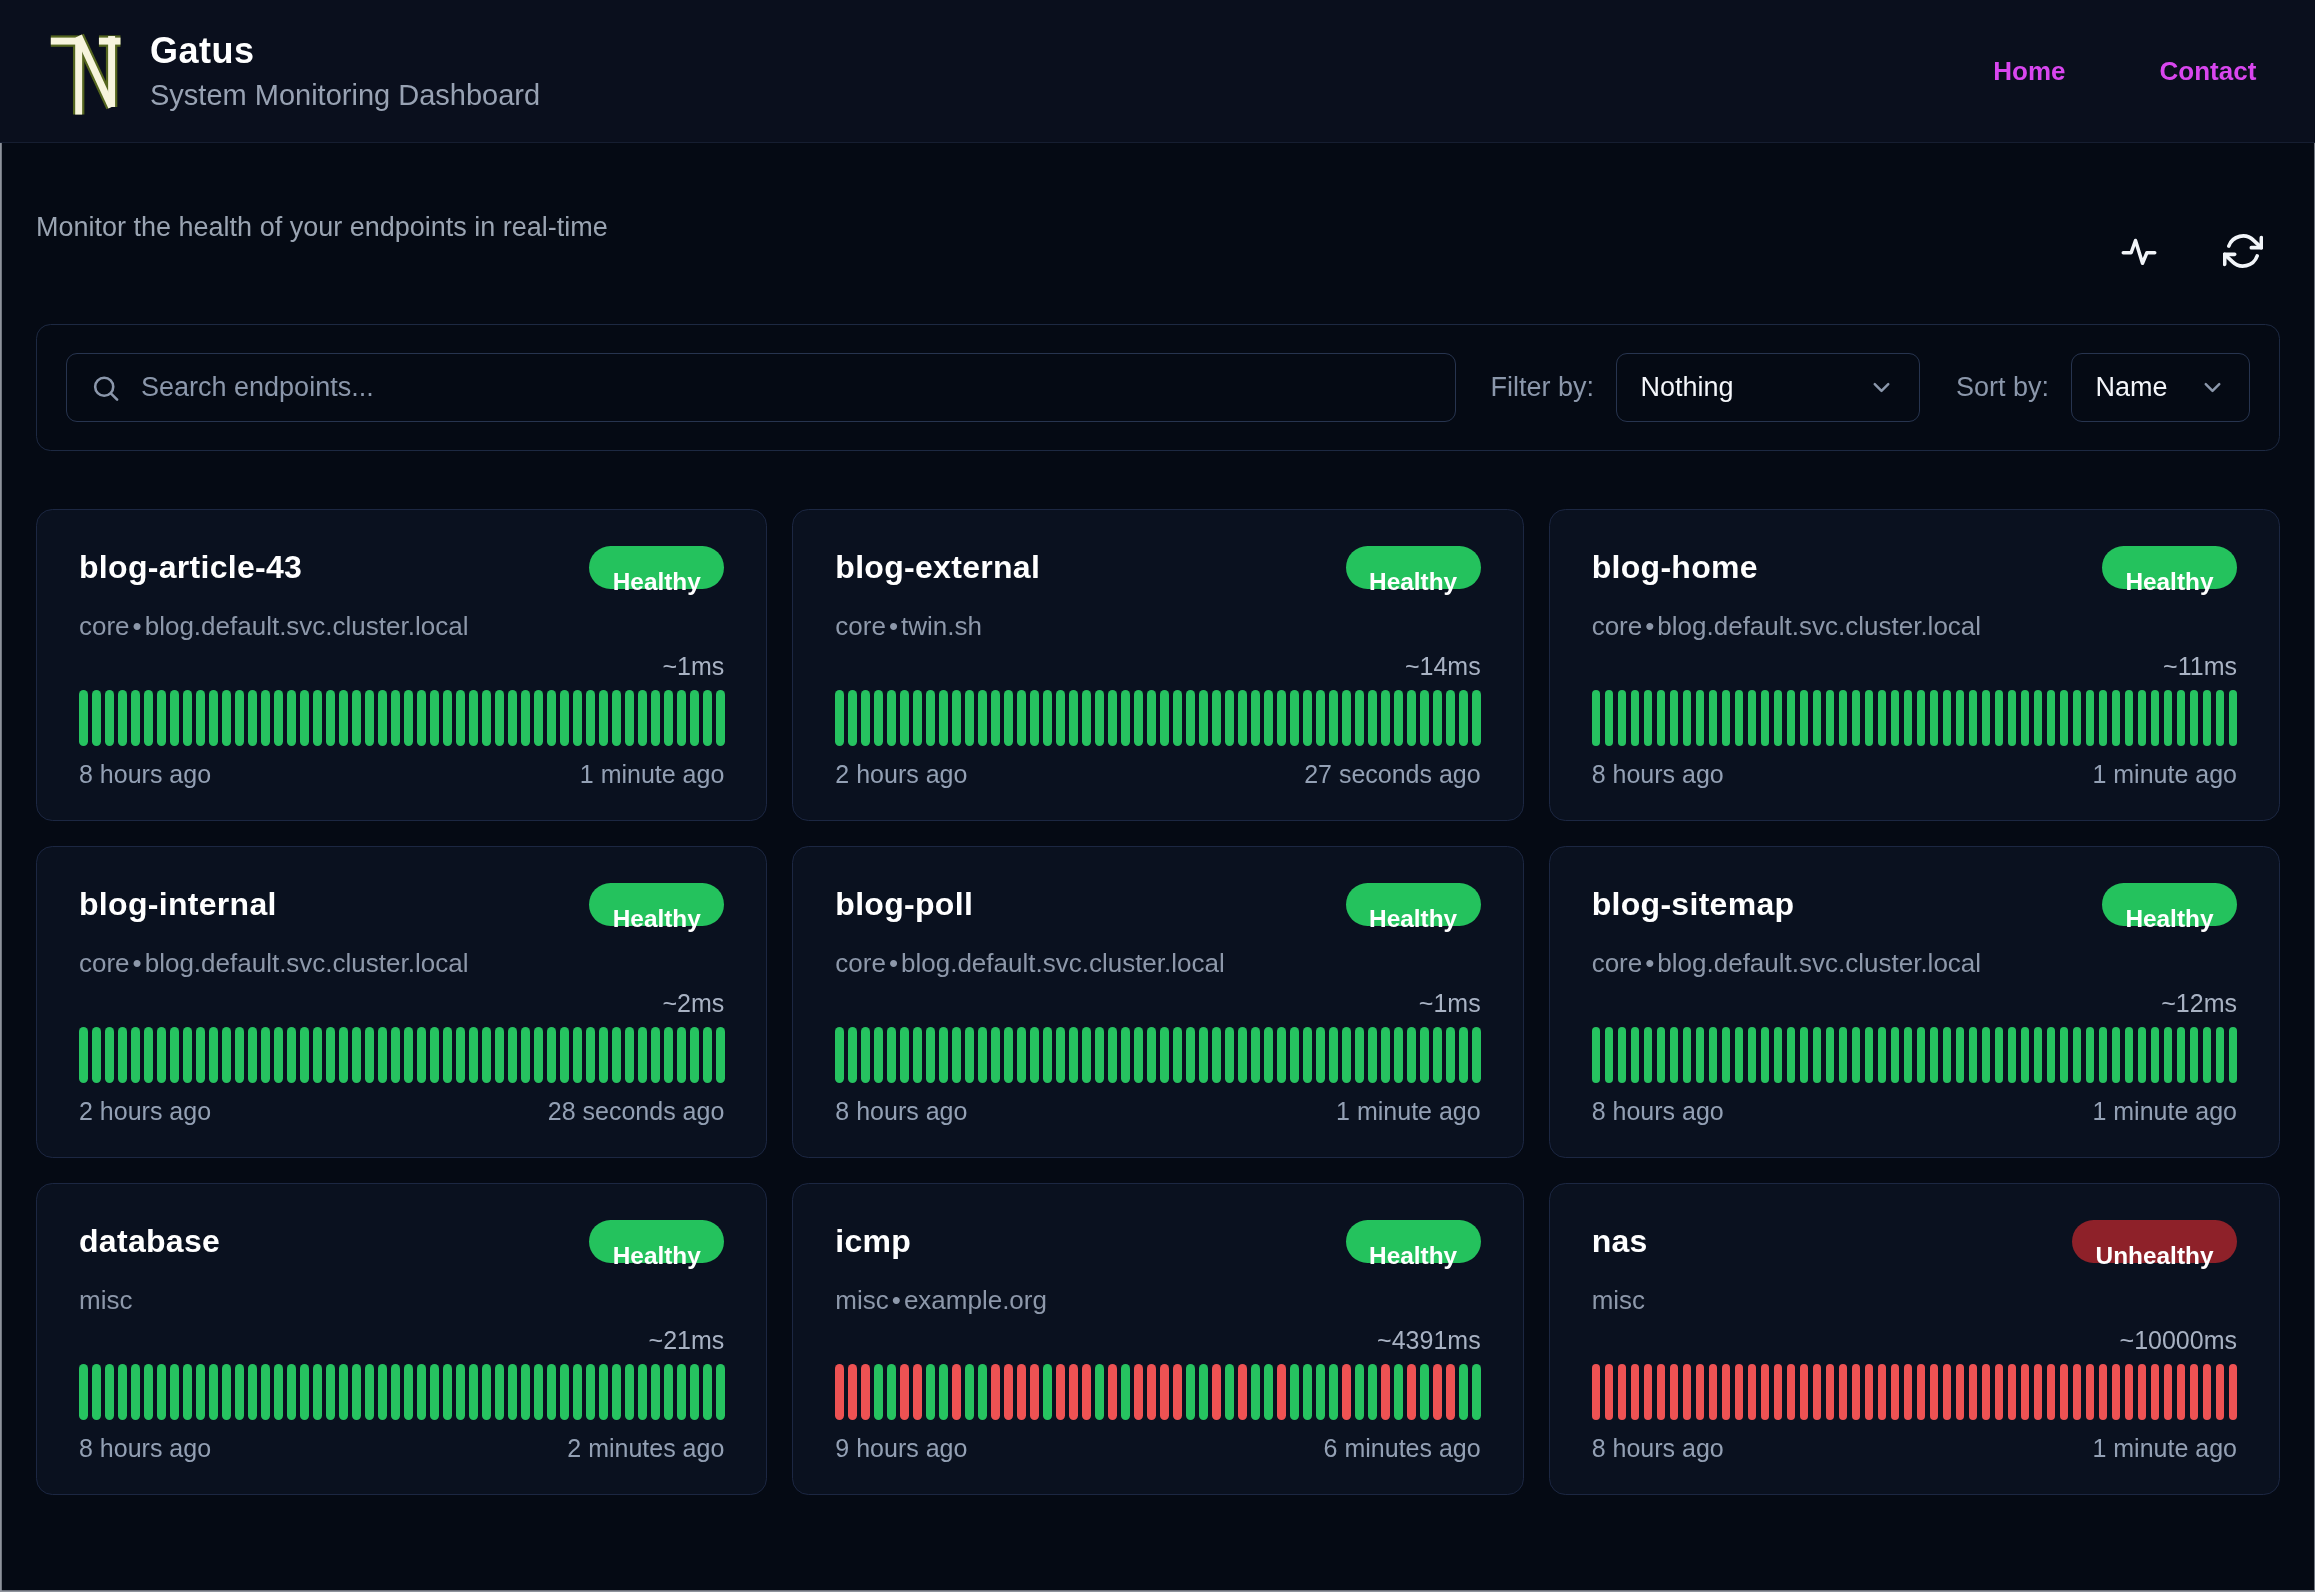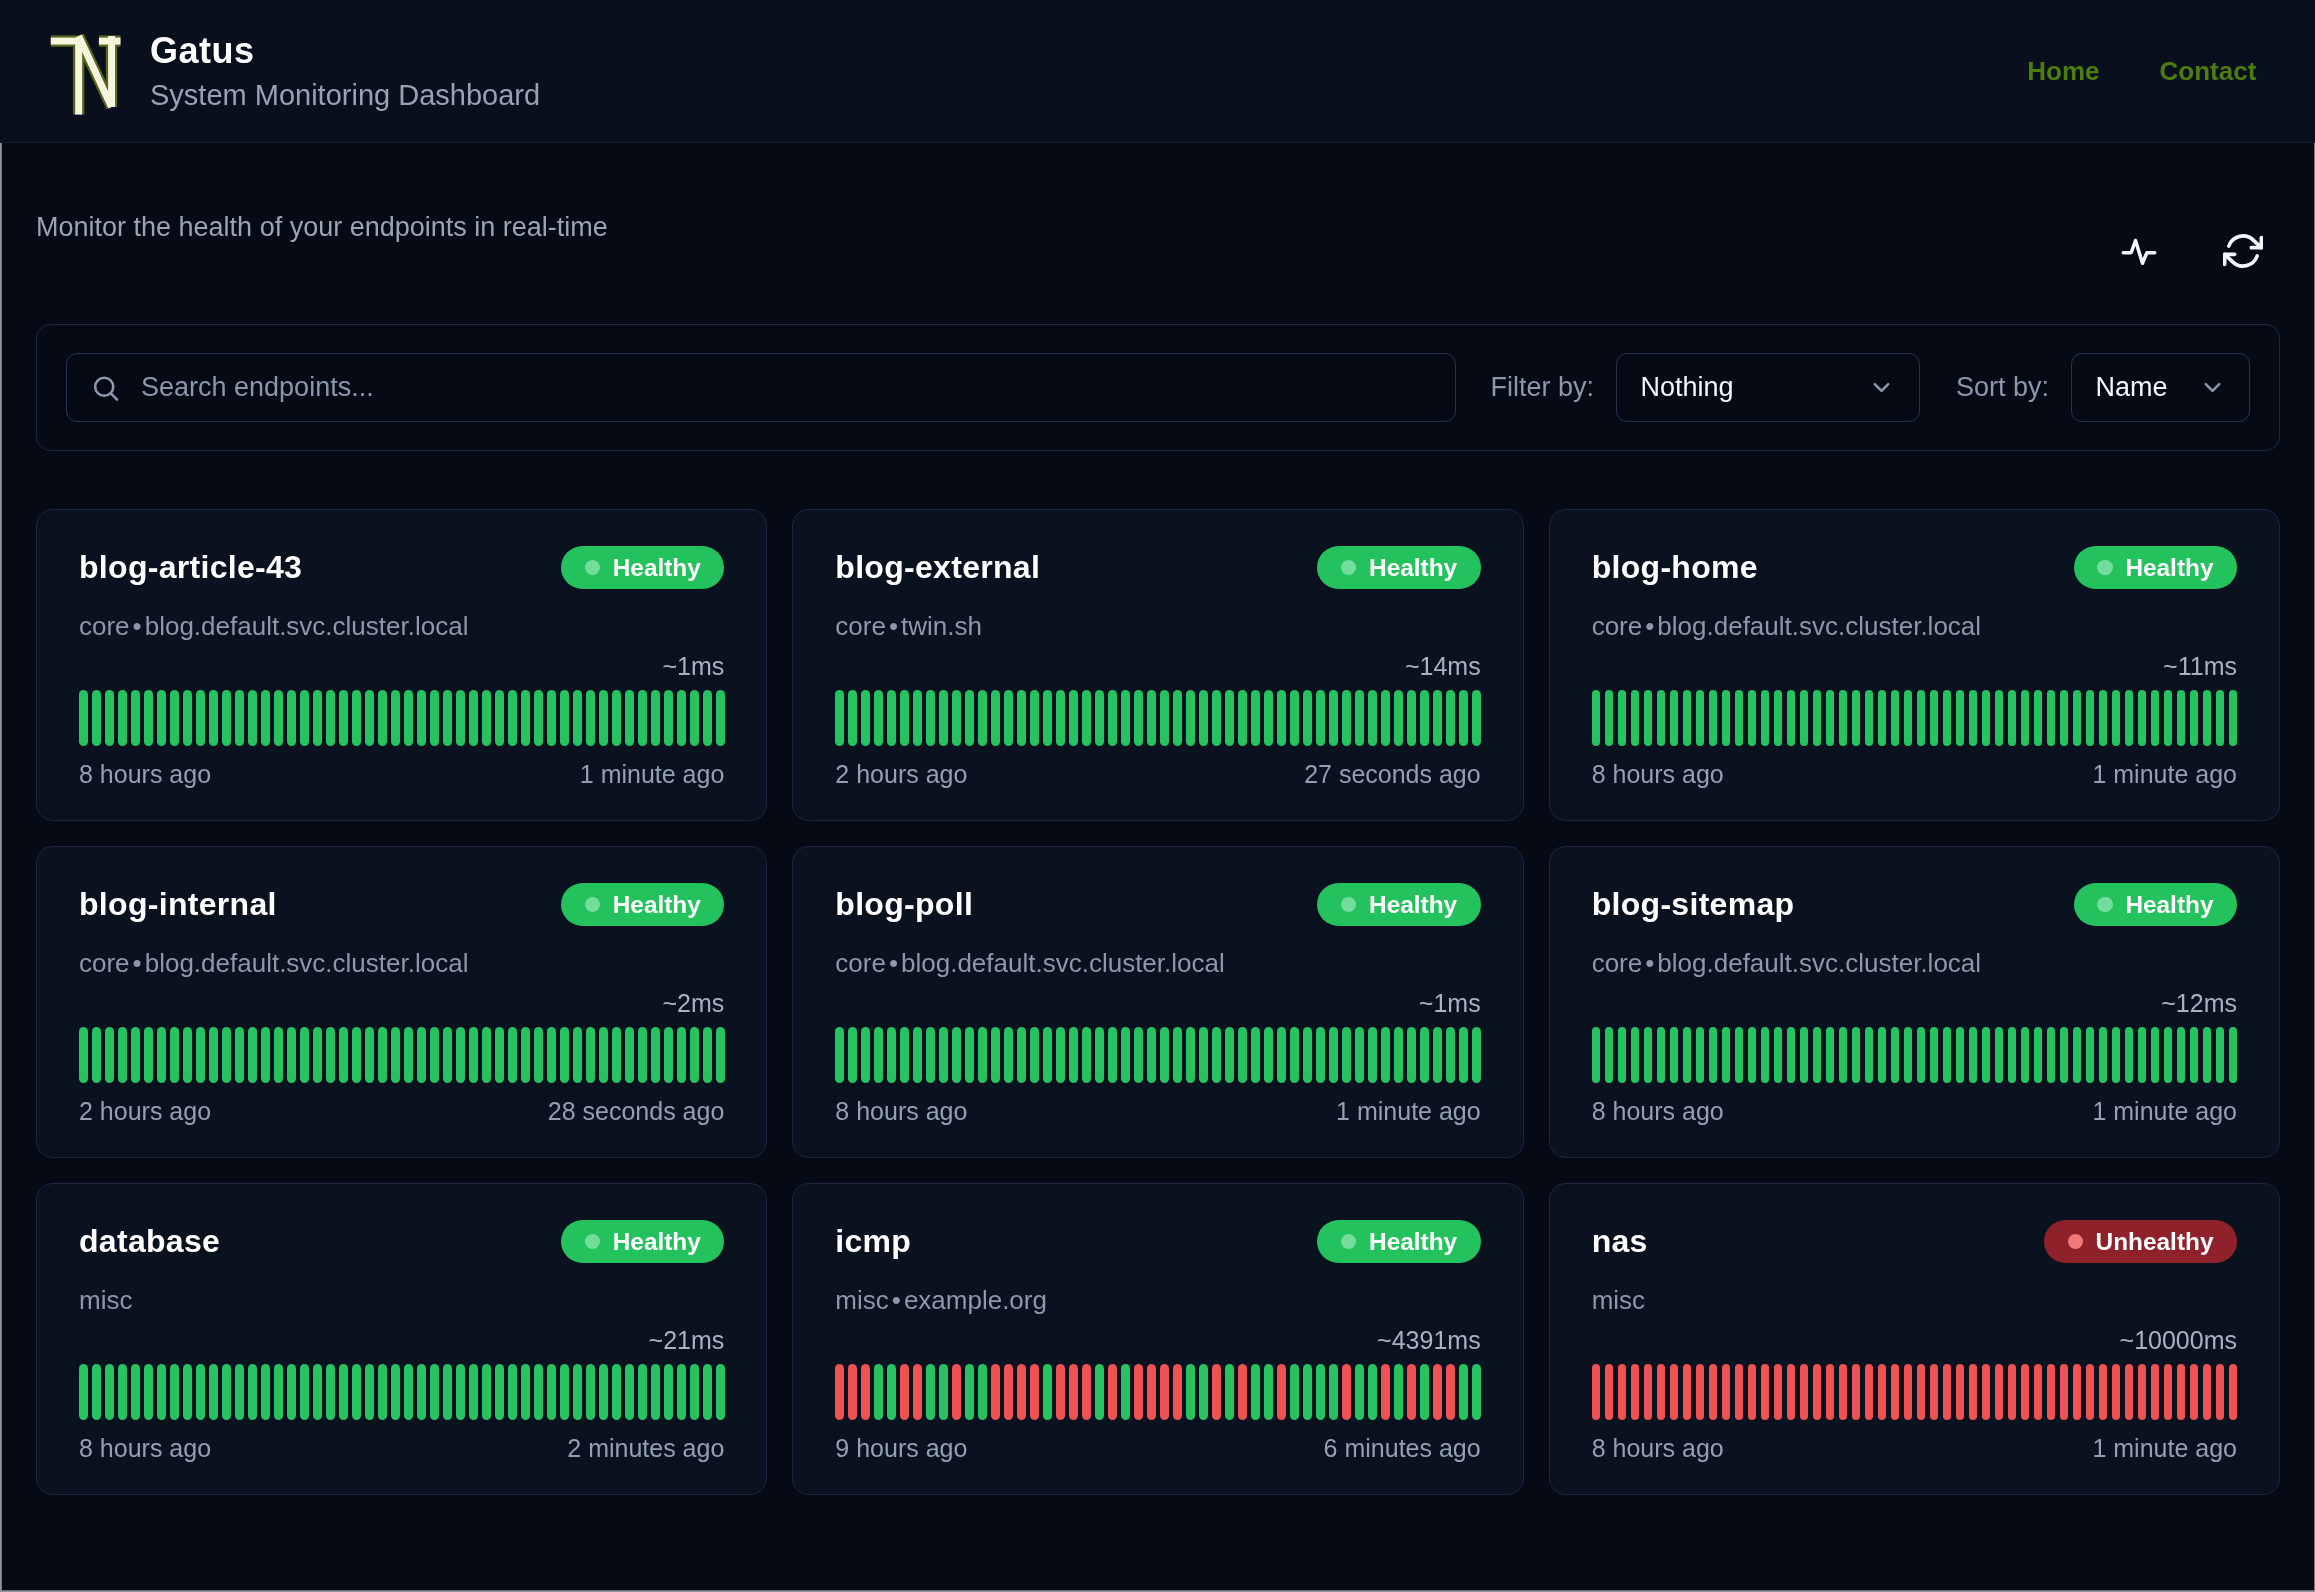--- a/index.html
+++ b/index.html
@@ -24,21 +24,21 @@
   
   .site-header{
     height:143px; background:var(--header-bg);
     border-bottom:1.8px solid #161e31;
     display:flex; align-items:center; padding:0 47px;
   }
   .logo-box{ width:76px; height:94px; margin-right:27px; display:flex; align-items:center; }
   .brand-text .brand-title{ font-size:36px; font-weight:700; color:#ffffff; letter-spacing:0.5px; }
   .brand-text .brand-sub{ font-size:29px; color:#98a2b3; margin-top:7.2px; }
   .top-nav{ margin-left:auto; display:flex; gap:60px; align-items:center; padding-right:12.7px; }
-  .top-nav a{ color:#4d7c0f; text-decoration:none; font-size:26px; font-weight:700; cursor:pointer; }
+  .top-nav a{ color:#d946ef; text-decoration:none; font-size:26px; font-weight:700; cursor:pointer;margin-left:34px; }
 
   
   .page-head{ padding:51px 36px 0 36px; display:flex; align-items:flex-start; }
   .page-title{ font-size:58px; font-weight:800; color:#ffffff; letter-spacing:0.5px; line-height:1.05; }
   .page-sub{ font-size:27px; color:#9aa4b2; margin-top:18px; }
   .head-actions{ margin-left:auto; display:flex; gap:62px; align-items:center; margin-top:36px; padding-right:16.3px; }
   .icon-btn{ background:none; border:none; cursor:pointer; width:42px; height:42px; display:flex; align-items:center; justify-content:center; }
   .icon-btn svg{ stroke:#f2f5f9; }
 
   
@@ -70,21 +70,21 @@
     display:grid; grid-template-columns:repeat(3,1fr); gap:25px;
   }
   .card{
     background:var(--card-bg); border:1.8px solid var(--line); border-radius:16.3px;
     height:312px; padding:36px 42px 31px 42px; display:flex; flex-direction:column; cursor:pointer;
   }
   .card-head{ display:flex; align-items:center; }
   .ep-name{ font-size:32px; font-weight:700; color:#ffffff; letter-spacing:0.3px; }
   .badge{
     margin-left:auto; display:flex; align-items:center; gap:12.7px;
-    border-radius:904px; padding:9px 23.5px; height:43px;
+    border-radius:904px; padding:9px 23.5px; height:43px;flex-direction:column;
   }
   .badge .dot{ width:15.4px; height:15.4px; border-radius:50%; }
   .badge .badge-label{ font-size:24.4px; font-weight:700; color:#ffffff; }
   .badge.healthy{ background:#24c25d; }
   .badge.healthy .dot{ background:#74dd9c; }
   .badge.unhealthy{ background:#8e2129; }
   .badge.unhealthy .dot{ background:#f07878; }
   .ep-sub{ margin-top:22px; font-size:26px; color:#8d98aa; display:flex; gap:3px; align-items:center; }
   .latency{ margin-top:auto; align-self:flex-end; font-size:25px; color:#a8b2c3; }
   .bars{ display:flex; gap:4.5px; height:56px; margin-top:9px; align-items:stretch; }

